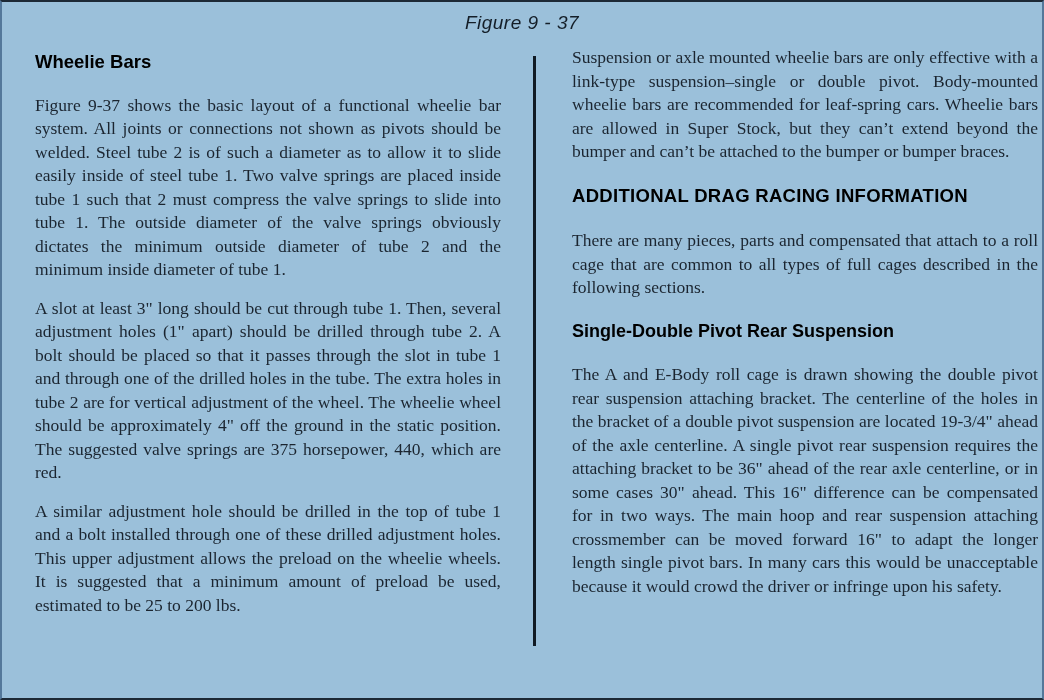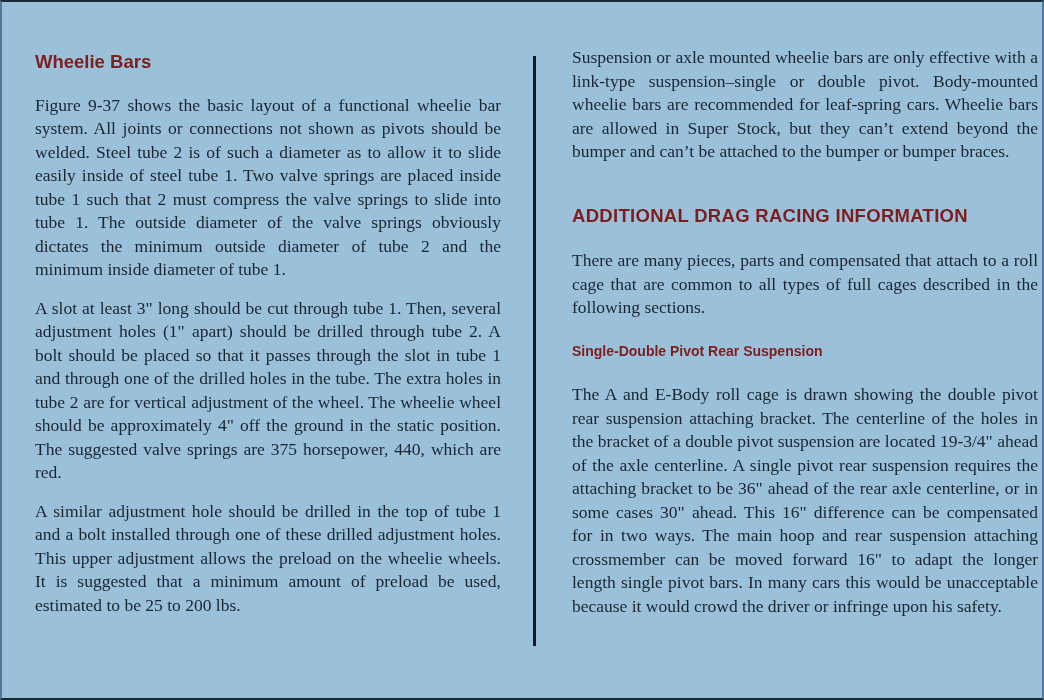--- a/index.html
+++ b/index.html
@@ -43,45 +43,46 @@
     font-size: 17.5px;
     line-height: 23.5px;
     text-align: justify;
     color: #1b2530;
   }
   .col-left  { left: 33px;  width: 466px; }
   .col-right { left: 570px; width: 466px; top: 44px; }
   .col p { margin: 0 0 15px 0; }
   h2, h3, h4 {
     font-family: "Liberation Sans", sans-serif;
-    color: #7f1d1d;
+    color: #000000;
     margin: 0;
   }
   .h-main {
     font-size: 18.5px;
     font-weight: bold;
     margin: 0 0 20px 0;
   }
   .h-section {
     font-size: 18.5px;
     font-weight: bold;
     letter-spacing: 0.3px;
-    margin: 40px 0 22px 0;
+    margin: 20px 0 22px 0;
   }
   .h-sub {
-    font-size: 14px;
+    font-size: 18px;
     font-weight: bold;
     margin: 20px 0 20px 0;
   }
 </style>
 </head>
 <body>
 
 <div class="page">
 
+  <div class="fig-title">Figure 9 - 37</div>
 
   <div class="divider"></div>
 
   <div class="col col-left">
     <h2 class="h-main">Wheelie Bars</h2>
     <p>Figure 9-37 shows the basic layout of a functional wheelie bar system. All joints or connections not shown as pivots should be welded. Steel tube 2 is of such a diameter as to allow it to slide easily inside of steel tube 1. Two valve springs are placed inside tube 1 such that 2 must compress the valve springs to slide into tube 1. The outside diameter of the valve springs obviously dictates the minimum outside diameter of tube 2 and the minimum inside diameter of tube 1.</p>
     <p>A slot at least 3" long should be cut through tube 1. Then, several adjustment holes (1" apart) should be drilled through tube 2. A bolt should be placed so that it passes through the slot in tube 1 and through one of the drilled holes in the tube. The extra holes in tube 2 are for vertical adjustment of the wheel. The wheelie wheel should be approximately 4" off the ground in the static position. The suggested valve springs are 375 horsepower, 440, which are red.</p>
     <p>A similar adjustment hole should be drilled in the top of tube 1 and a bolt installed through one of these drilled adjustment holes. This upper adjustment allows the preload on the wheelie wheels. It is suggested that a minimum amount of preload be used, estimated to be 25 to 200 lbs.</p>
   </div>
 

